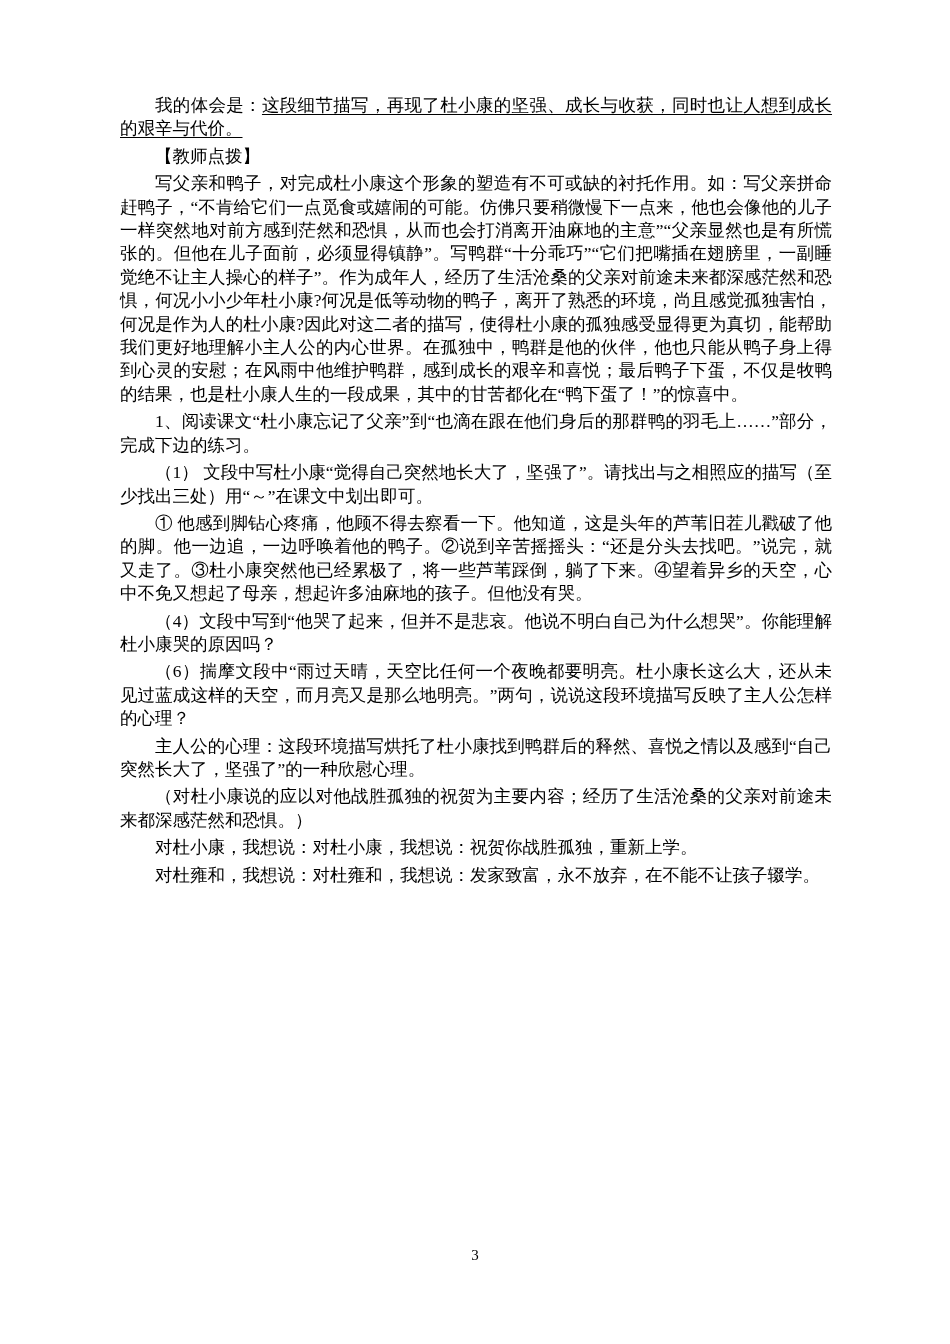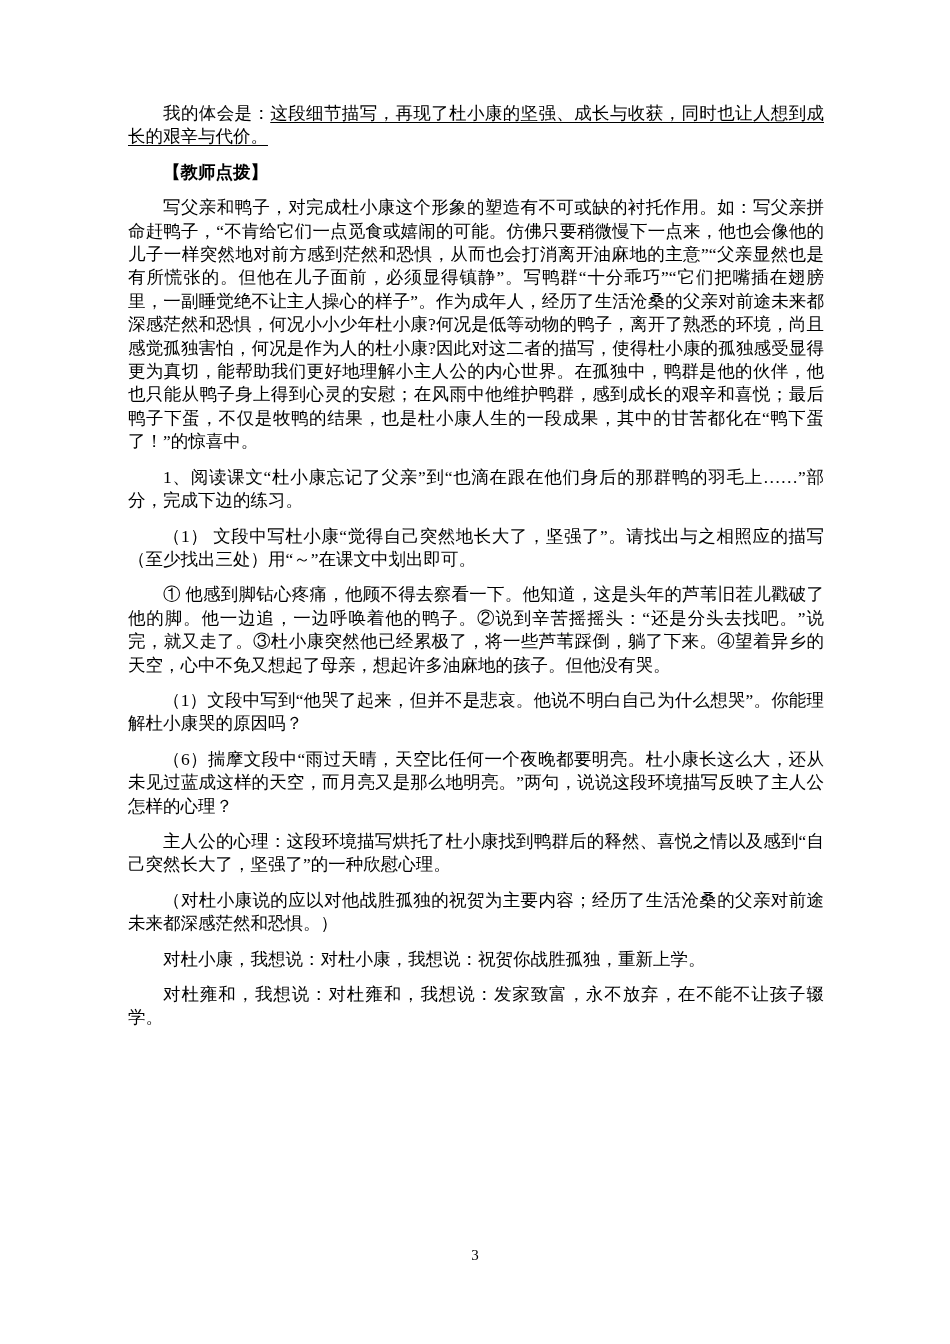--- a/index.html
+++ b/index.html
@@ -12,28 +12,28 @@
     font-family: "Liberation Serif", "DejaVu Serif", serif;
   }
   .page {
     position: relative;
     width: 950px;
     height: 1344px;
     padding: 90px 114px 0 116px;
     background: #ffffff;
   }
   .para {
-    margin: 12px;
+    margin: 4px;
     font-size: 17.5px;
     line-height: 23.4px;
     text-align: justify;
     text-indent: 2em;
     word-break: break-all;
   }
-  .heading-bold { font-weight: bold; }
+  .heading-bold { font-weight: normal; }
   .u {
     text-decoration: underline;
     text-decoration-thickness: 1px;
     text-underline-offset: 3px;
   }
   .blank-line {
     display: inline-block;
     width: 572px;
     height: 1em;
     border-bottom: 1px solid #000;
@@ -62,21 +62,21 @@
 
   <p class="para">写父亲和鸭子，对完成杜小康这个形象的塑造有不可或缺的衬托作用。如：写父亲拼命赶鸭子，“不肯给它们一点觅食或嬉闹的可能。仿佛只要稍微慢下一点来，他也会像他的儿子一样突然地对前方感到茫然和恐惧，从而也会打消离开油麻地的主意”“父亲显然也是有所慌张的。但他在儿子面前，必须显得镇静”。写鸭群“十分乖巧”“它们把嘴插在翅膀里，一副睡觉绝不让主人操心的样子”。作为成年人，经历了生活沧桑的父亲对前途未来都深感茫然和恐惧，何况小小少年杜小康?何况是低等动物的鸭子，离开了熟悉的环境，尚且感觉孤独害怕，何况是作为人的杜小康?因此对这二者的描写，使得杜小康的孤独感受显得更为真切，能帮助我们更好地理解小主人公的内心世界。在孤独中，鸭群是他的伙伴，他也只能从鸭子身上得到心灵的安慰；在风雨中他维护鸭群，感到成长的艰辛和喜悦；最后鸭子下蛋，不仅是牧鸭的结果，也是杜小康人生的一段成果，其中的甘苦都化在“鸭下蛋了！”的惊喜中。</p>
 
 
   <p class="para">1、阅读课文“杜小康忘记了父亲”到“也滴在跟在他们身后的那群鸭的羽毛上……”部分，完成下边的练习。</p>
 
   <p class="para">（1） 文段中写杜小康“觉得自己突然地长大了，坚强了”。请找出与之相照应的描写（至少找出三处）用“～”在课文中划出即可。</p>
 
   <p class="para">① 他感到脚钻心疼痛，他顾不得去察看一下。他知道，这是头年的芦苇旧茬儿戳破了他的脚。他一边追，一边呼唤着他的鸭子。②说到辛苦摇摇头：“还是分头去找吧。”说完，就又走了。③杜小康突然他已经累极了，将一些芦苇踩倒，躺了下来。④望着异乡的天空，心中不免又想起了母亲，想起许多油麻地的孩子。但他没有哭。</p>
 
-  <p class="para">（1）文段中写到“他哭了起来，但并不是悲哀。他说不明白自己为什么想哭”。你能理解杜小康哭的原因吗？</p>
+  <p class="para">（4）文段中写到“他哭了起来，但并不是悲哀。他说不明白自己为什么想哭”。你能理解杜小康哭的原因吗？</p>
 
 
   <p class="para">（6）揣摩文段中“雨过天晴，天空比任何一个夜晚都要明亮。杜小康长这么大，还从未见过蓝成这样的天空，而月亮又是那么地明亮。”两句，说说这段环境描写反映了主人公怎样的心理？</p>
 
   <p class="para">主人公的心理：这段环境描写烘托了杜小康找到鸭群后的释然、喜悦之情以及感到“自己突然长大了，坚强了”的一种欣慰心理。</p>
 
 
   <p class="para">（对杜小康说的应以对他战胜孤独的祝贺为主要内容；经历了生活沧桑的父亲对前途未来都深感茫然和恐惧。）</p>
 
   <p class="para">对杜小康，我想说：对杜小康，我想说：祝贺你战胜孤独，重新上学。</p>

